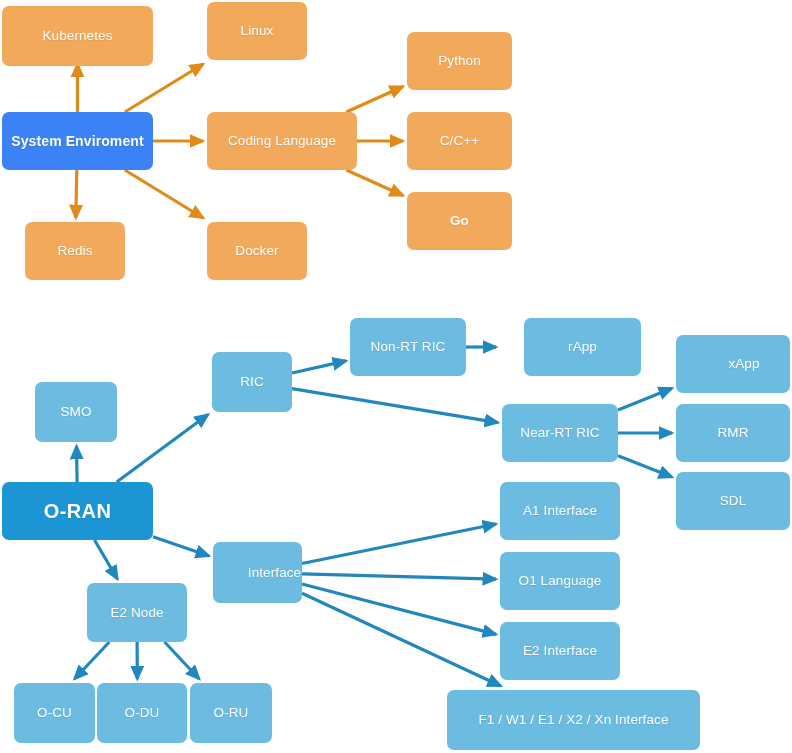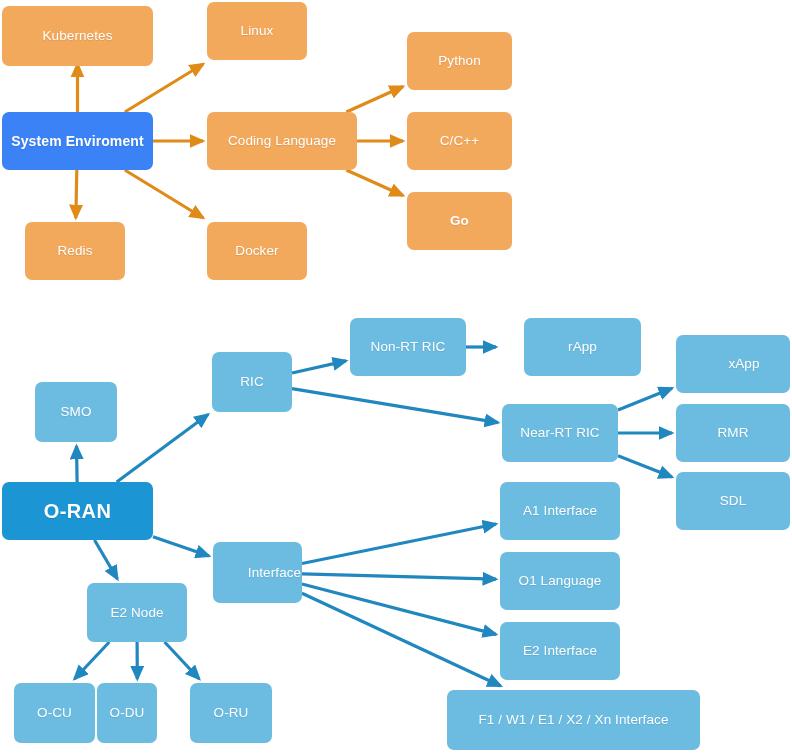--- a/index.html
+++ b/index.html
@@ -159,20 +159,20 @@
       </div>
       <div class="node blue-light" style="left: 447px; top: 690px; width: 253px; height: 60px;">
         <span>F1 / W1 / E1 / X2 / Xn Interface</span>
       </div>
       <div class="node blue-light" style="left: 87px; top: 583px; width: 100px; height: 59px;">
         <span>E2 Node</span>
       </div>
       <div class="node blue-light" style="left: 2px; top: 683px; width: 81px; height: 60px; margin-left: 12px;">
         <span>O-CU</span>
       </div>
-      <div class="node blue-light" style="left: 97px; top: 683px; width: 60px; height: 60px;">
+      <div class="node blue-light" style="left: 97px; top: 683px; width: 90px; height: 60px;">
         <span>O-DU</span>
       </div>
       <div class="node blue-light" style="left: 190px; top: 683px; width: 82px; height: 60px;">
         <span>O-RU</span>
       </div>
     </div>
 </div>
 
 </body></html>

